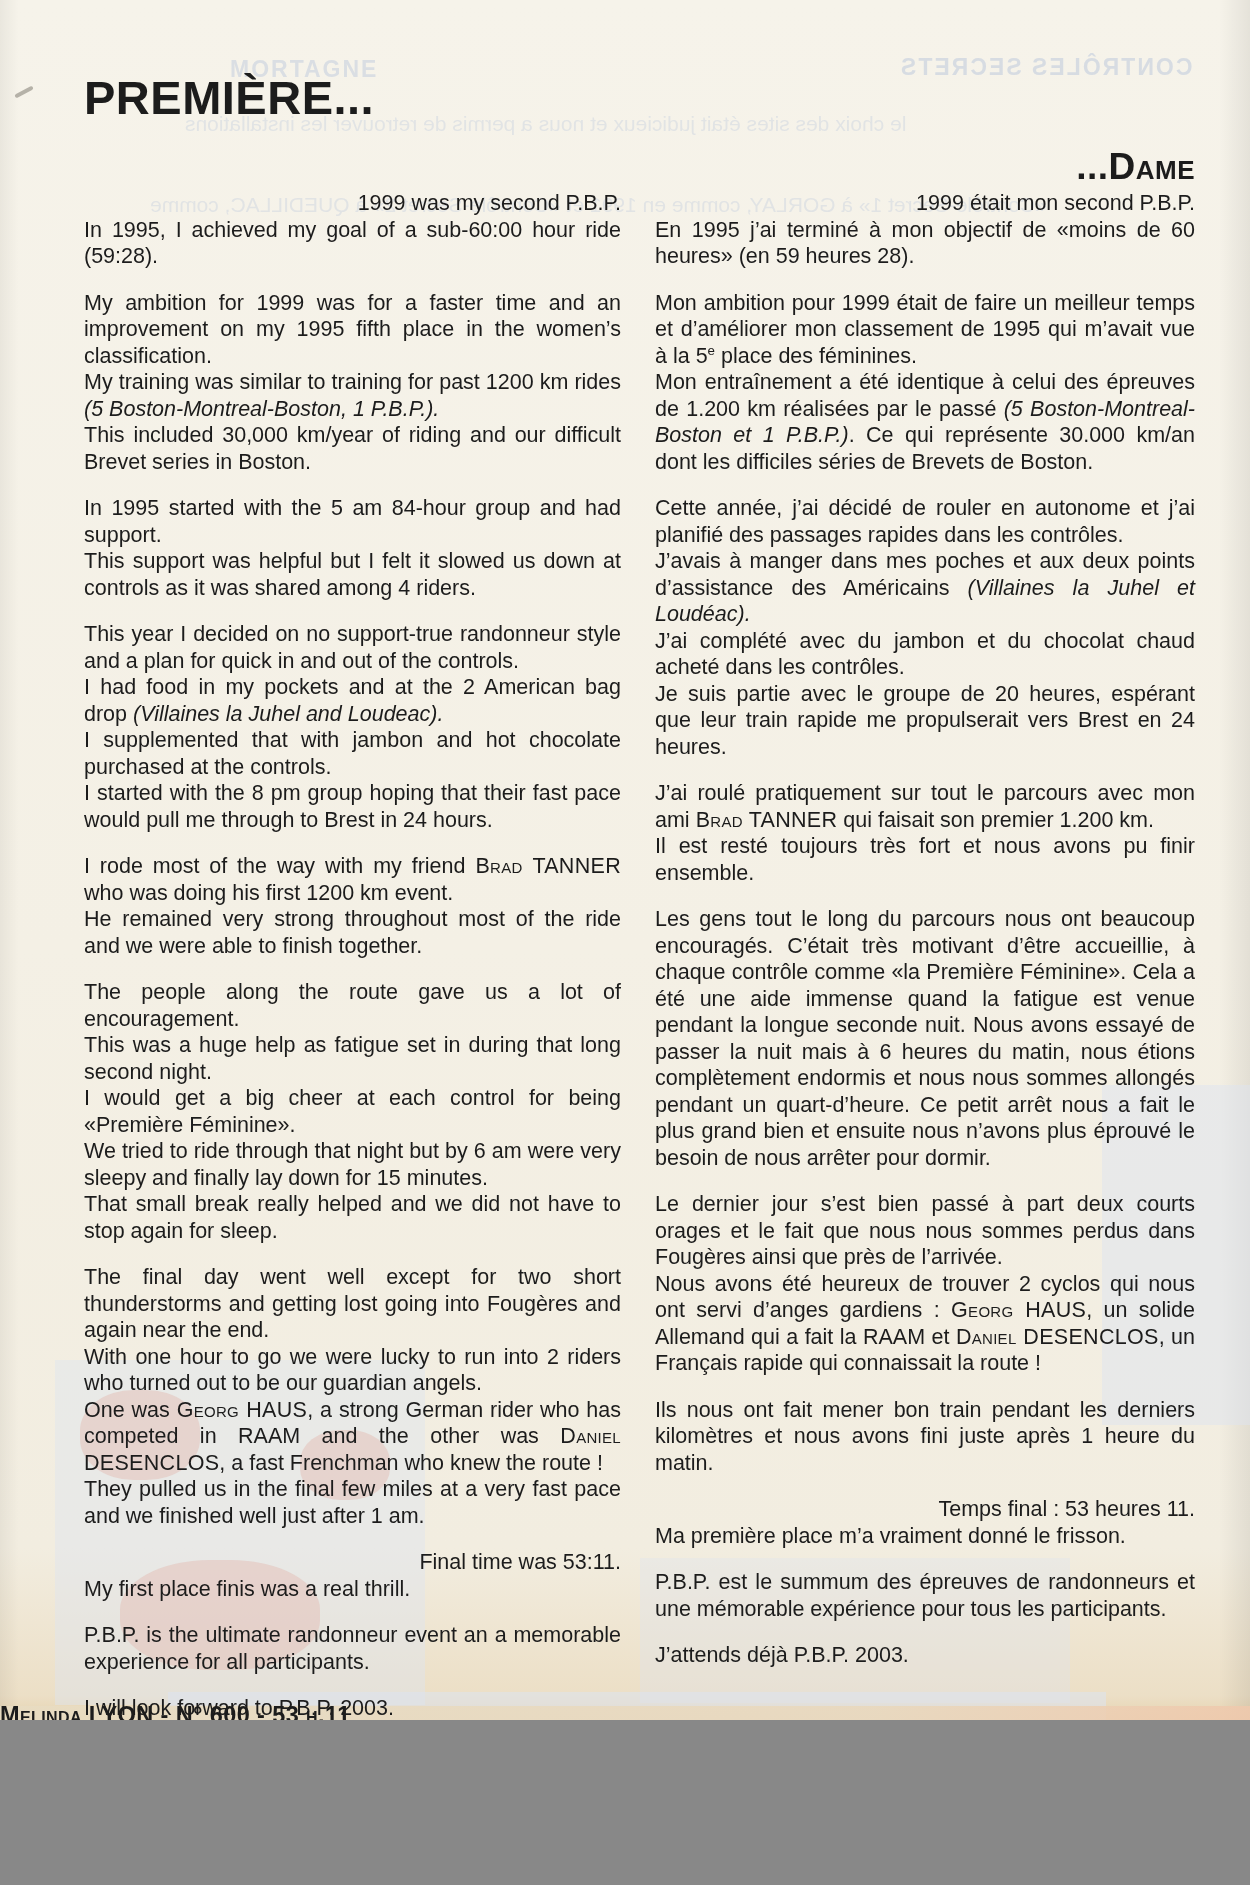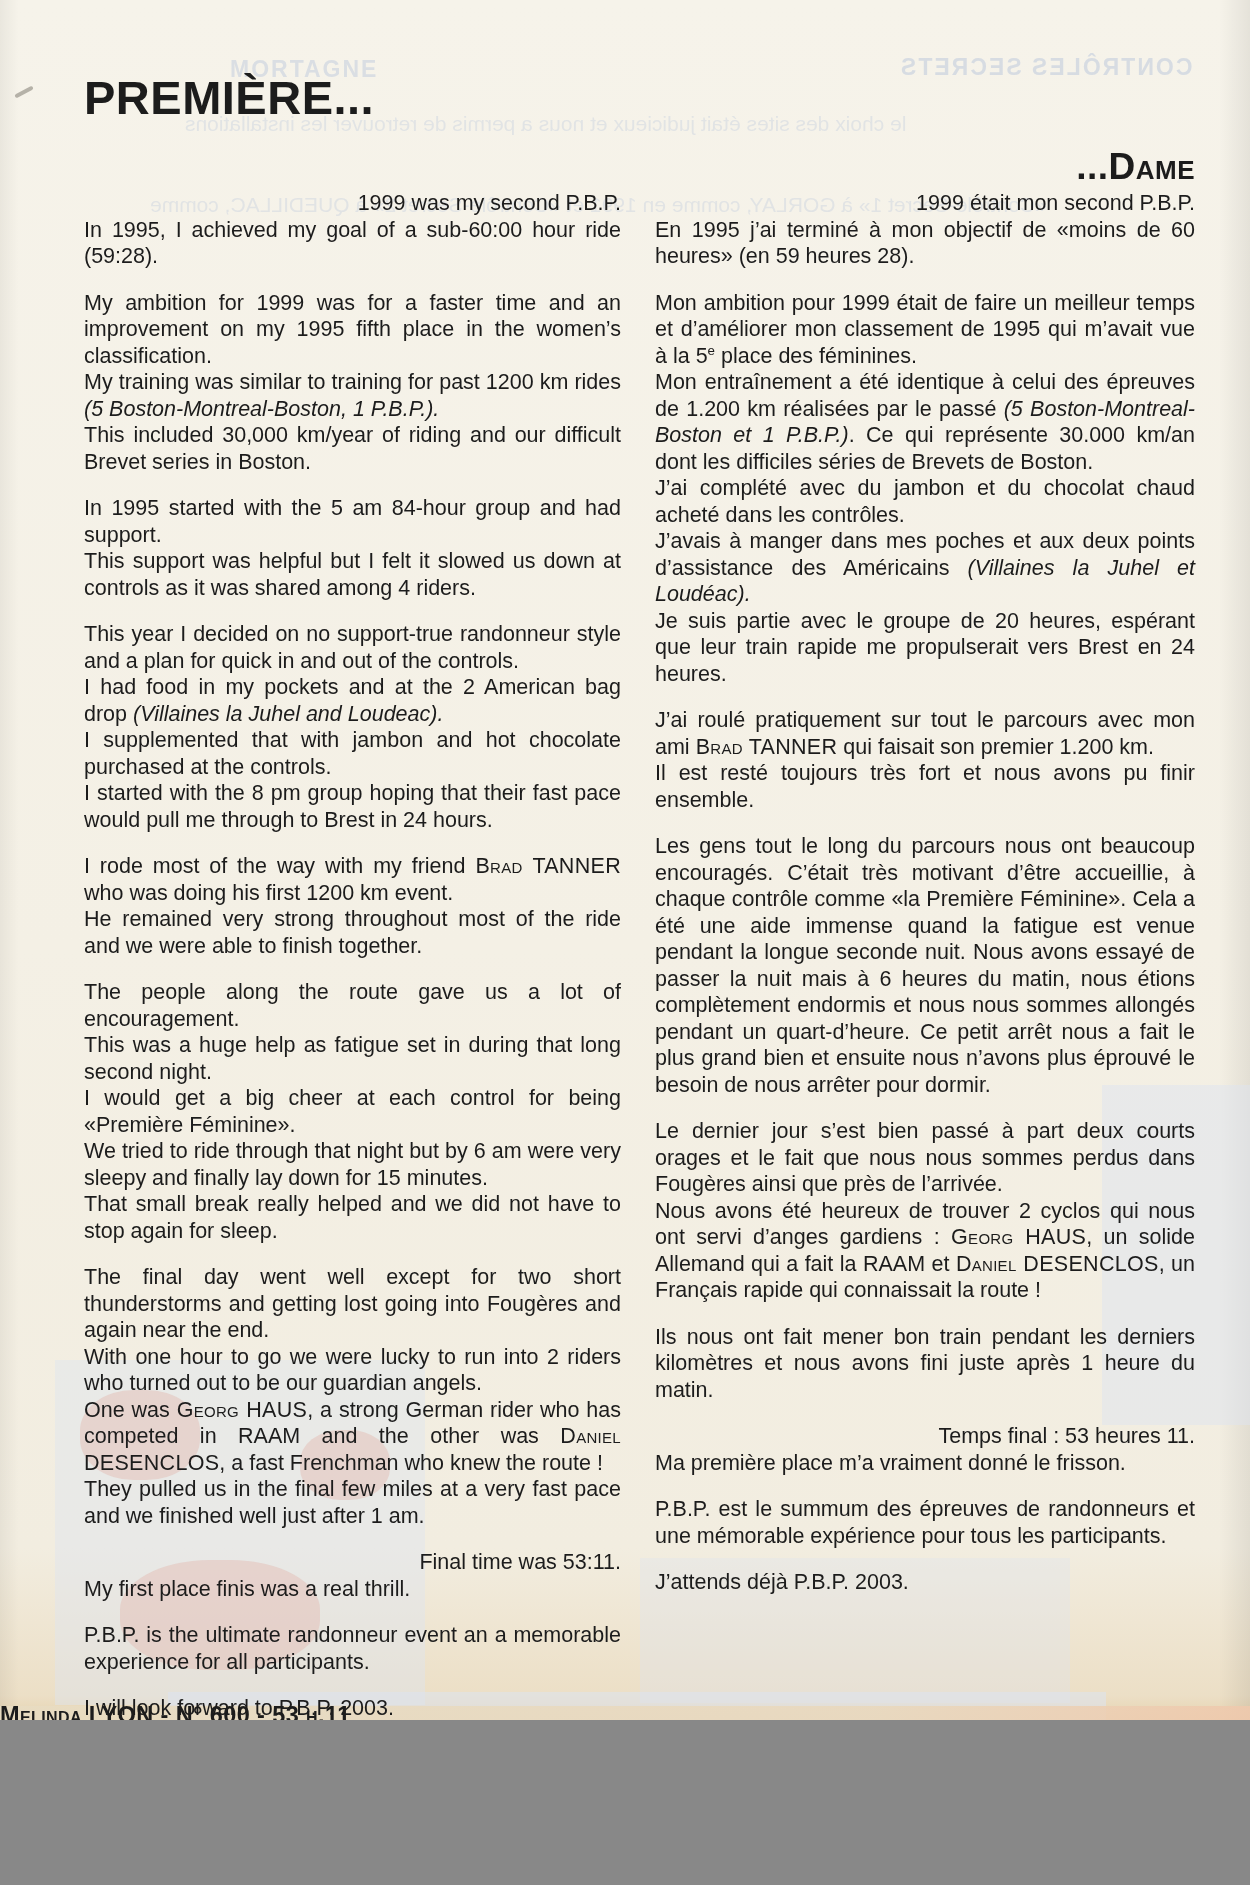--- a/index.html
+++ b/index.html
@@ -128,22 +128,23 @@
       <p class="gap align-right">Final time was 53:11.</p>
       <p>My first place finis was a real thrill.</p>
       <p class="gap">P.B.P. is the ultimate randonneur event an a memorable experience for all participants.</p>
       <p class="gap">I will look forward to P.B.P. 2003.</p>
     </div>
   <div class="col col-fr">
       <p class="align-right">1999 était mon second P.B.P.</p>
       <p>En 1995 j’ai terminé à mon objectif de «moins de 60 heures» (en 59 heures 28).</p>
       <p class="gap">Mon ambition pour 1999 était de faire un meilleur temps et d’améliorer mon classement de 1995 qui m’avait vue à la 5<sup>e</sup> place des féminines.</p>
       <p>Mon entraînement a été identique à celui des épreuves de 1.200 km réalisées par le passé <span class="run-italic">(5 Boston-Montreal-Boston et 1 P.B.P.)</span>. Ce qui représente 30.000 km/an dont les difficiles séries de Brevets de Boston.</p>
+      <p class="gap">Cette année, j’ai décidé de rouler en autonome et j’ai planifié des passages rapides dans les contrôles.</p>
+      <p>J’avais à manger dans mes poches et aux deux points d’assistance des Américains <span class="run-italic">(Villaines la Juhel et Loudéac).</span></p>
       <p>J’ai complété avec du jambon et du chocolat chaud acheté dans les contrôles.</p>
-      <p>J’avais à manger dans mes poches et aux deux points d’assistance des Américains <span class="run-italic">(Villaines la Juhel et Loudéac).</span></p>
       <p>Je suis partie avec le groupe de 20 heures, espérant que leur train rapide me propulserait vers Brest en 24 heures.</p>
       <p class="gap">J’ai roulé pratiquement sur tout le parcours avec mon ami <span class="run-name">Brad TANNER</span> qui faisait son premier 1.200 km.</p>
       <p>Il est resté toujours très fort et nous avons pu finir ensemble.</p>
       <p class="gap">Les gens tout le long du parcours nous ont beaucoup encouragés. C’était très motivant d’être accueillie, à chaque contrôle comme «la Première Féminine». Cela a été une aide immense quand la fatigue est venue pendant la longue seconde nuit. Nous avons essayé de passer la nuit mais à 6 heures du matin, nous étions complètement endormis et nous nous sommes allongés pendant un quart-d’heure. Ce petit arrêt nous a fait le plus grand bien et ensuite nous n’avons plus éprouvé le besoin de nous arrêter pour dormir.</p>
       <p class="gap">Le dernier jour s’est bien passé à part deux courts orages et le fait que nous nous sommes perdus dans Fougères ainsi que près de l’arrivée.</p>
       <p>Nous avons été heureux de trouver 2 cyclos qui nous ont servi d’anges gardiens : <span class="run-name">Georg HAUS</span>, un solide Allemand qui a fait la RAAM et <span class="run-name">Daniel DESENCLOS</span>, un Français rapide qui connaissait la route !</p>
       <p class="gap">Ils nous ont fait mener bon train pendant les derniers kilomètres et nous avons fini juste après 1 heure du matin.</p>
       <p class="gap align-right">Temps final : 53 heures 11.</p>
       <p>Ma première place m’a vraiment donné le frisson.</p>
       <p class="gap">P.B.P. est le summum des épreuves de randonneurs et une mémorable expérience pour tous les participants.</p>

